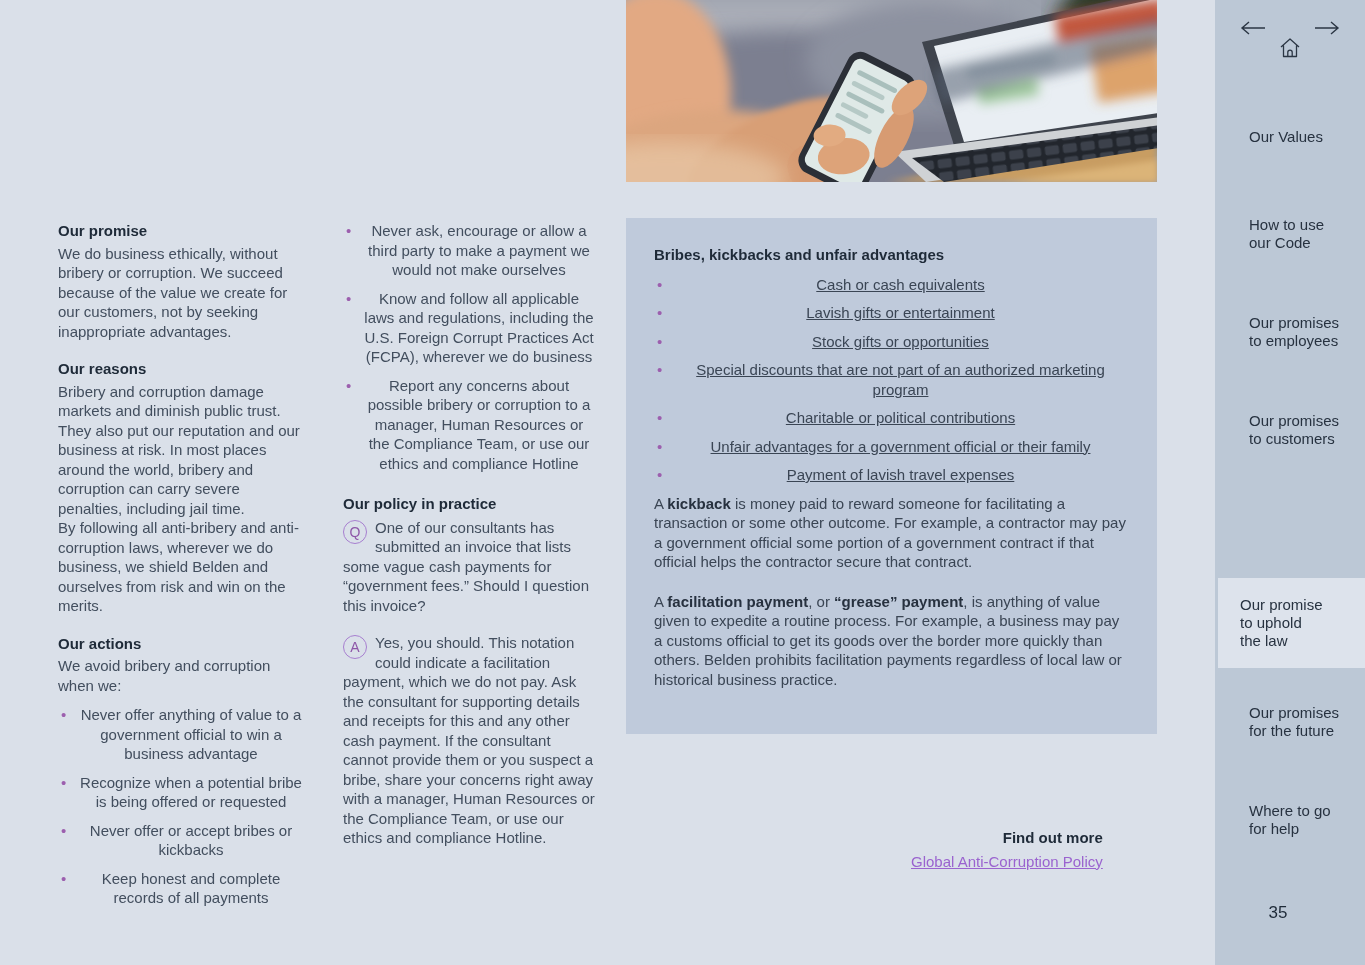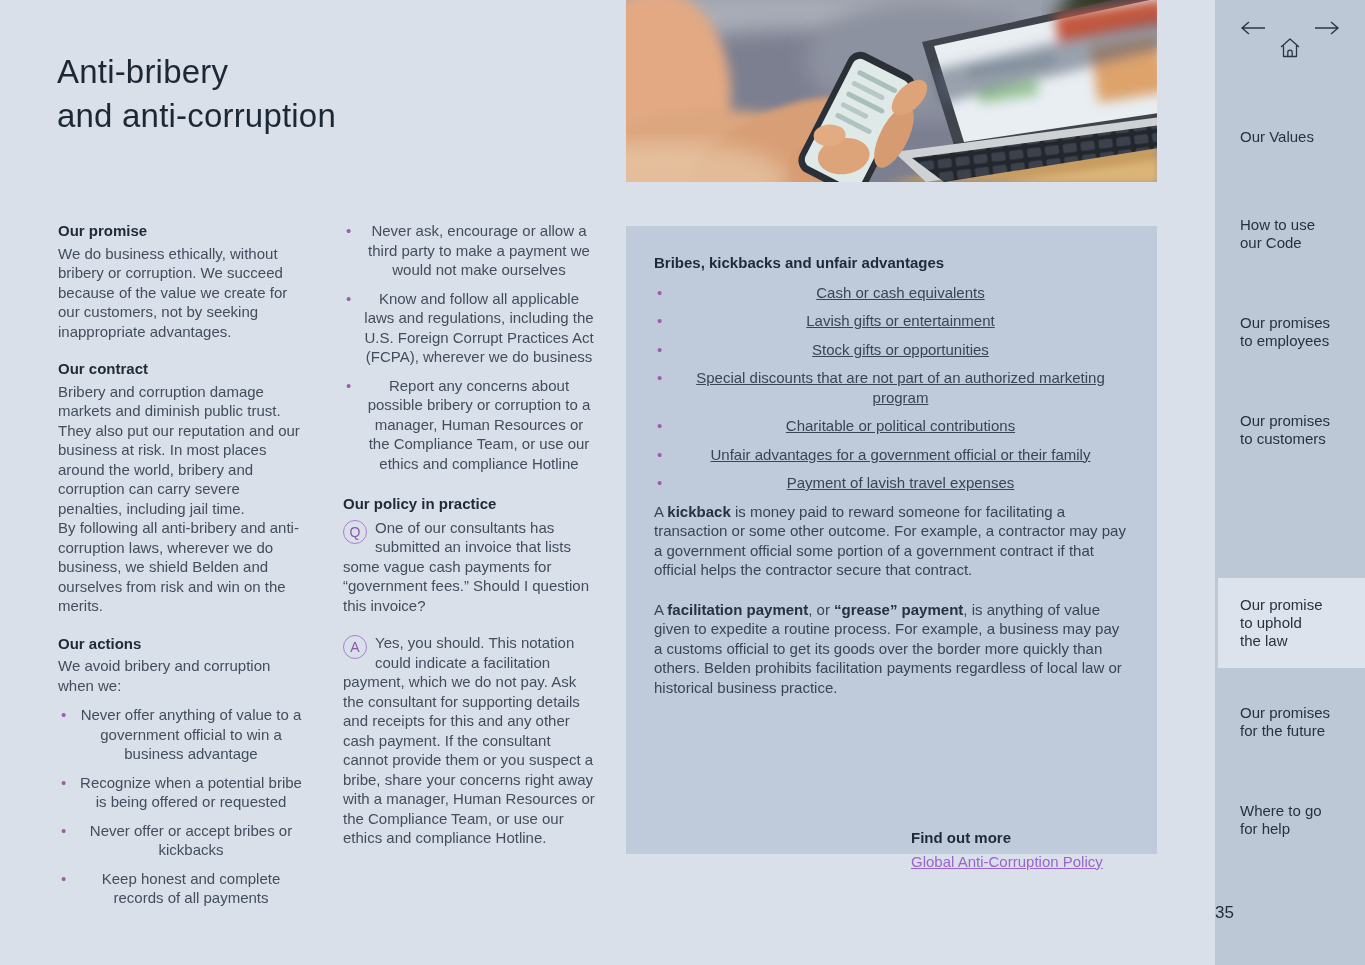--- a/index.html
+++ b/index.html
@@ -43,66 +43,64 @@
   .qa { margin-top:4px; margin-bottom:18px; }
   .qa-circle {
     float:left; width:24px; height:24px; border-radius:50%;
     border:1.4px solid #a77fd0; color:#8d56a8;
     font-size:14px; line-height:22px; text-align:center;
     margin:2px 8px 2px 0;
   }
 
   
   .infobox {
-    position:absolute; left:626px; top:226px; width:531px; height:628px;
+    position:absolute; left:626px; top:218px; width:531px; height:516px;
     background:#bfcadb; padding:27px 30px 0 28px;
     font-size:15px; line-height:19.5px; color:#3a4554;
   }
   .infobox h3 { font-size:15px; font-weight:700; color:#1e2a38; margin-bottom:10px; }
   .infobox p { margin-bottom:14px; }
   .infobox ul.blist { margin-bottom:9px;text-decoration:underline; }
   .infobox .para { margin-bottom:20px; }
   .b { font-weight:700; color:#27313f; }
 
   
   .findout { position:absolute; left:911px; top:828px; font-size:15px; line-height:19.5px; }
-  .findout .fo-label { font-weight:700; color:#1e2a38; margin-bottom:4px; }
+  .findout .fo-label { font-weight:700; color:#1e2a38; margin-bottom:4px;text-align:right; }
   .findout a { color:#9a63cf; text-decoration:underline; cursor:pointer; }
 
   
   .sidebar {
     position:absolute; left:1215px; top:0; width:150px; height:965px;
     background:#bcc8d6; color:#273240;
   }
   .nav-icons { position:absolute; top:16px; left:0; width:150px; height:60px; }
   .arrow-btn { position:absolute; top:3px; width:28px; height:18px; cursor:pointer; }
   .arrow-left  { left:24px; }
   .arrow-right { right:24px; }
   .home-btn { position:absolute; left:63px; top:19px; width:24px; height:26px; cursor:pointer; }
   .side-item {
-    position:absolute; left:0; width:150px; padding-left:25px;
+    position:absolute; left:0; width:150px; padding-left:34px;
     font-size:15px; line-height:18px; white-space:pre-line; cursor:pointer;
   }
   .side-active {
     position:absolute; left:3px; top:578px; width:147px; height:90px;
     background:#dde3ec; padding:18px 0 0 22px;
     font-size:15px; line-height:18px; white-space:pre-line; cursor:pointer;
   }
   .page-num {
     position:absolute; left:0; top:903px; width:126px;
-    font-size:17px; color:#1e2a38;
+    text-align:center; font-size:17px; color:#1e2a38;
   }
 </style>
 </head>
 <body>
 
 <div class="page">
 
-  <h1 class="title">Anti-bribery
-and anti-corruption</h1>
 
   <div class="photo">
     <svg width="531" height="182" viewBox="0 0 531 182">
       <defs>
         <filter id="b3">
             <feGaussianBlur stdDeviation="3"></feGaussianBlur>
           </filter>
         <filter id="b6">
             <feGaussianBlur stdDeviation="6"></feGaussianBlur>
           </filter>
@@ -159,21 +157,21 @@
         <ellipse cx="214" cy="148" rx="16" ry="11" transform="rotate(-30 214 148)" fill="#e2ab81"></ellipse>
       </g>
 
       <ellipse cx="40" cy="178" rx="120" ry="36" fill="#ecd3b4" opacity=".55" filter="url(#b10)"></ellipse>
     </svg>
   </div>
 
   <div class="col col1">
     <h3>Our promise</h3>
     <p>We do business ethically, without bribery or corruption. We succeed because of the value we create for our customers, not by seeking inappropriate advantages.</p>
-    <h3>Our contract</h3>
+    <h3>Our reasons</h3>
     <p>Bribery and corruption damage markets and diminish public trust. They also put our reputation and our business at risk. In most places around the world, bribery and corruption can carry severe penalties, including jail time.
 By following all anti-bribery and anti-corruption laws, wherever we do business, we shield Belden and ourselves from risk and win on the merits.</p>
     <h3>Our actions</h3>
     <p style="margin-bottom:10px">We avoid bribery and corruption when we:</p>
     <ul class="blist">
       <li>Never offer anything of value to a government official to win a business advantage</li>
       <li>Recognize when a potential bribe is being offered or requested</li>
       <li>Never offer or accept bribes or kickbacks</li>
       <li>Keep honest and complete records of all payments</li>
     </ul>

